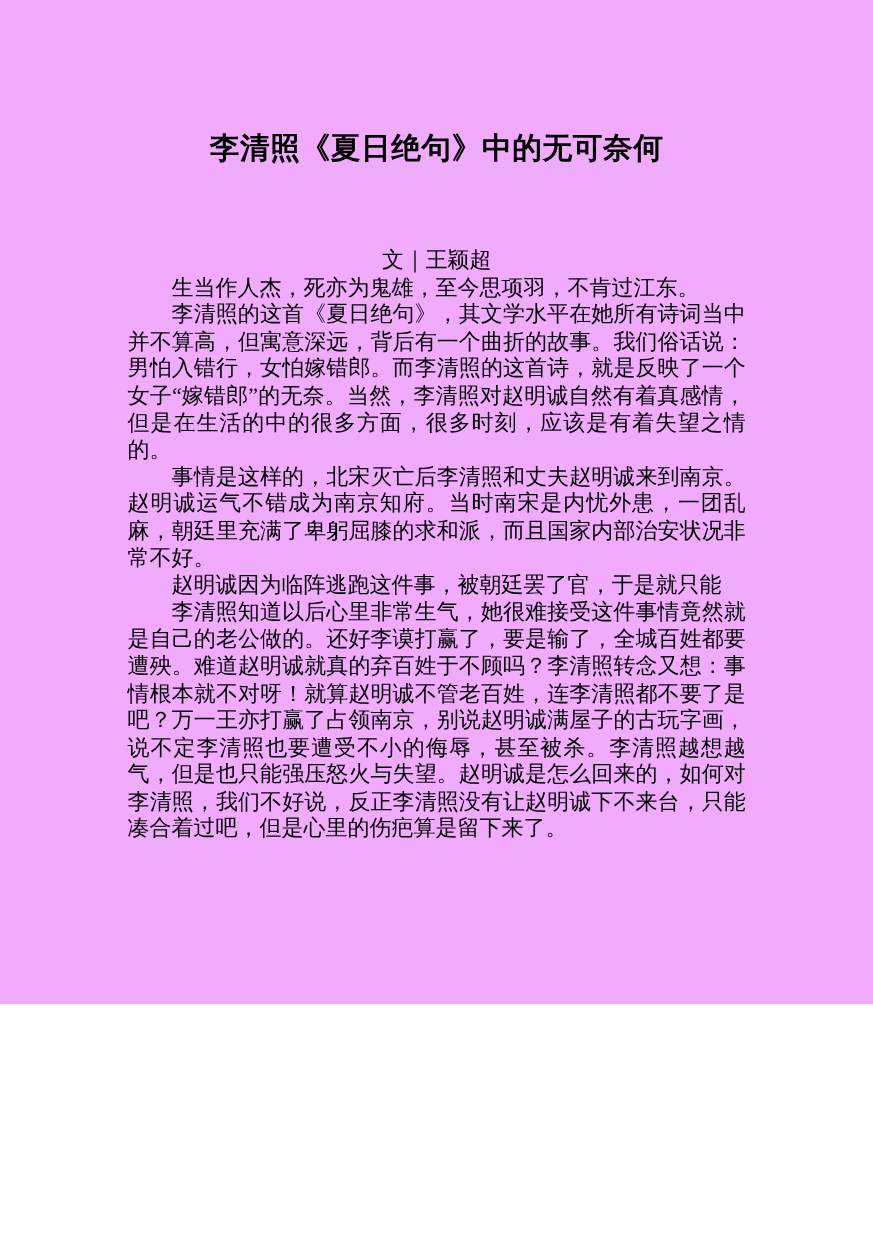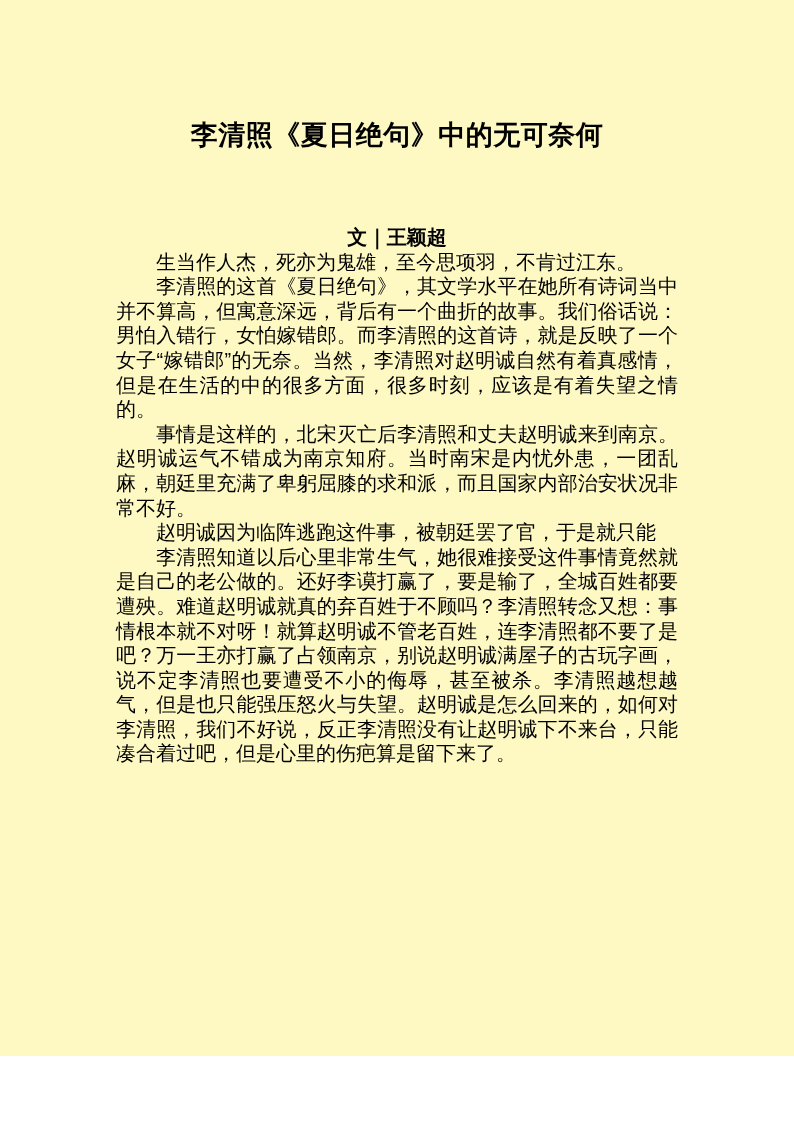--- a/index.html
+++ b/index.html
@@ -3,45 +3,46 @@
 <meta charset="utf-8">
 <style>
   html, body {
     margin: 0;
     padding: 0;
     background: #ffffff;
   }
   .page {
     position: relative;
     width: 794px;
-    height: 1056px;
+    height: 913px;
     margin: 0 auto;
-    background: #fef9c3;
+    background: #f0abfc;
     color: #000000;
     overflow: hidden;
     font-family: "Liberation Sans", sans-serif;
   }
   .title {
     margin: 0;
     padding-top: 118px;
     text-align: center;
     font-size: 27px;
     line-height: 34px;
     font-weight: bold;
     letter-spacing: 0.5px;
   }
   .byline {
     margin-top: 73px;
     text-align: center;
     font-size: 20px;
     line-height: 24.6px;
-    font-weight: bold;
+    font-weight: normal;
   }
   .body-text {
     padding: 0 116px;
+    font-family: Liberation Serif, serif;
   }
   .body-text p {
     margin: 0;
     font-size: 20px;
     line-height: 24.6px;
     text-align: justify;
     text-indent: 2em;
     word-break: break-all;
     overflow-wrap: break-word;
   }

